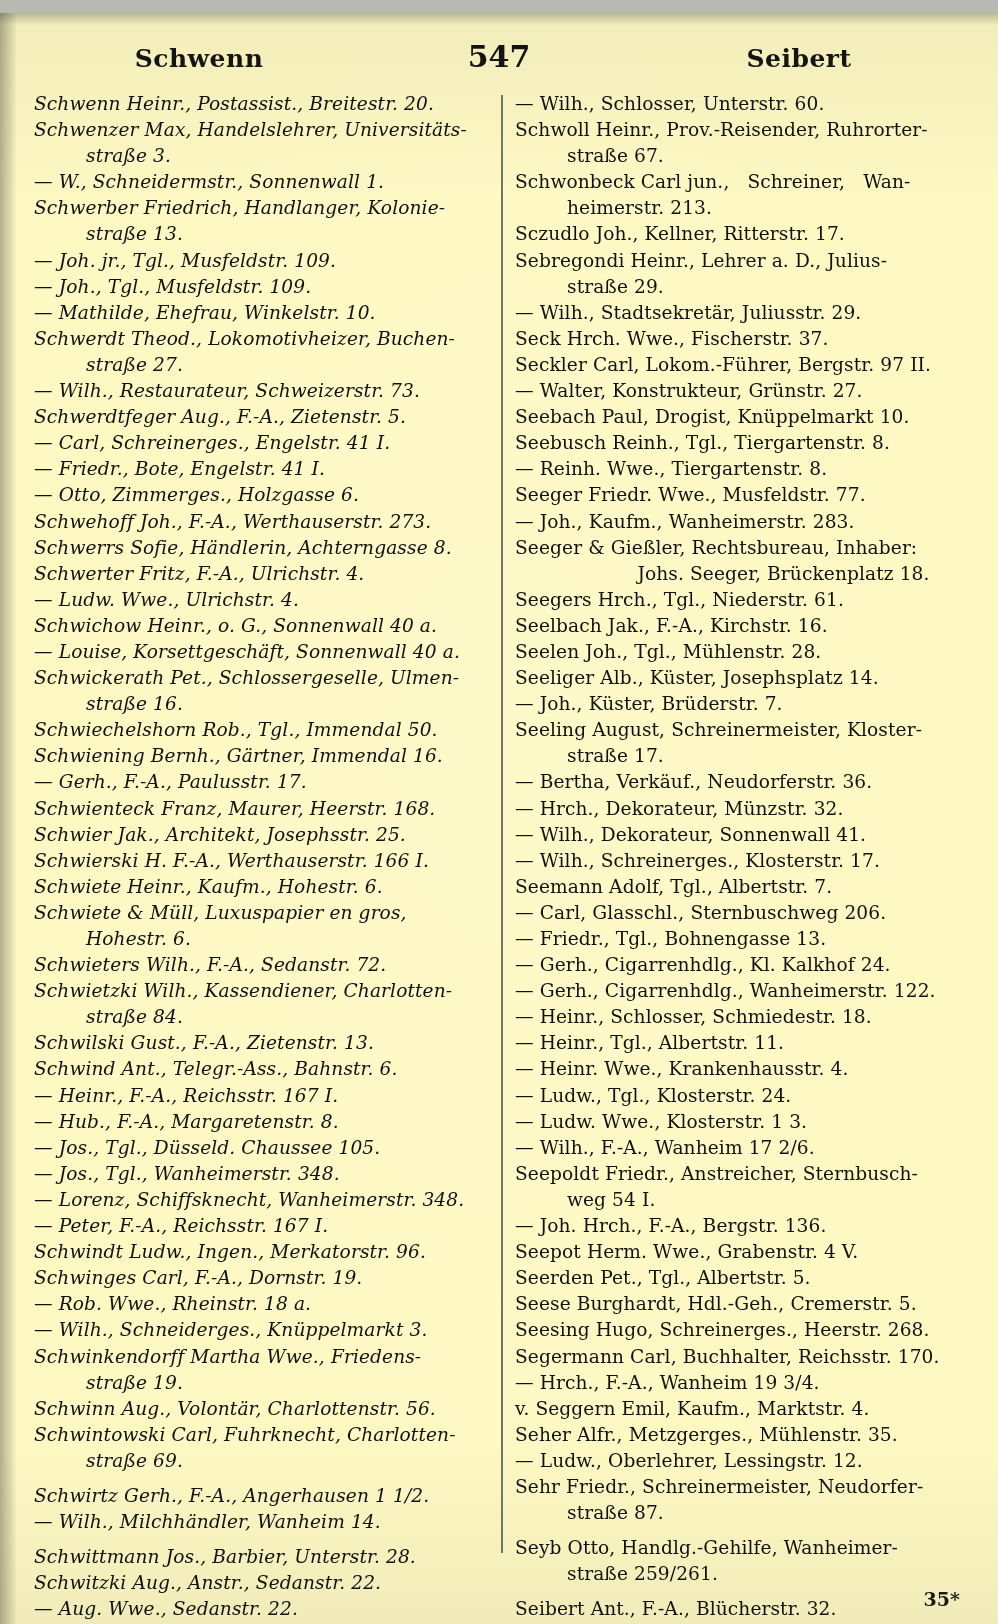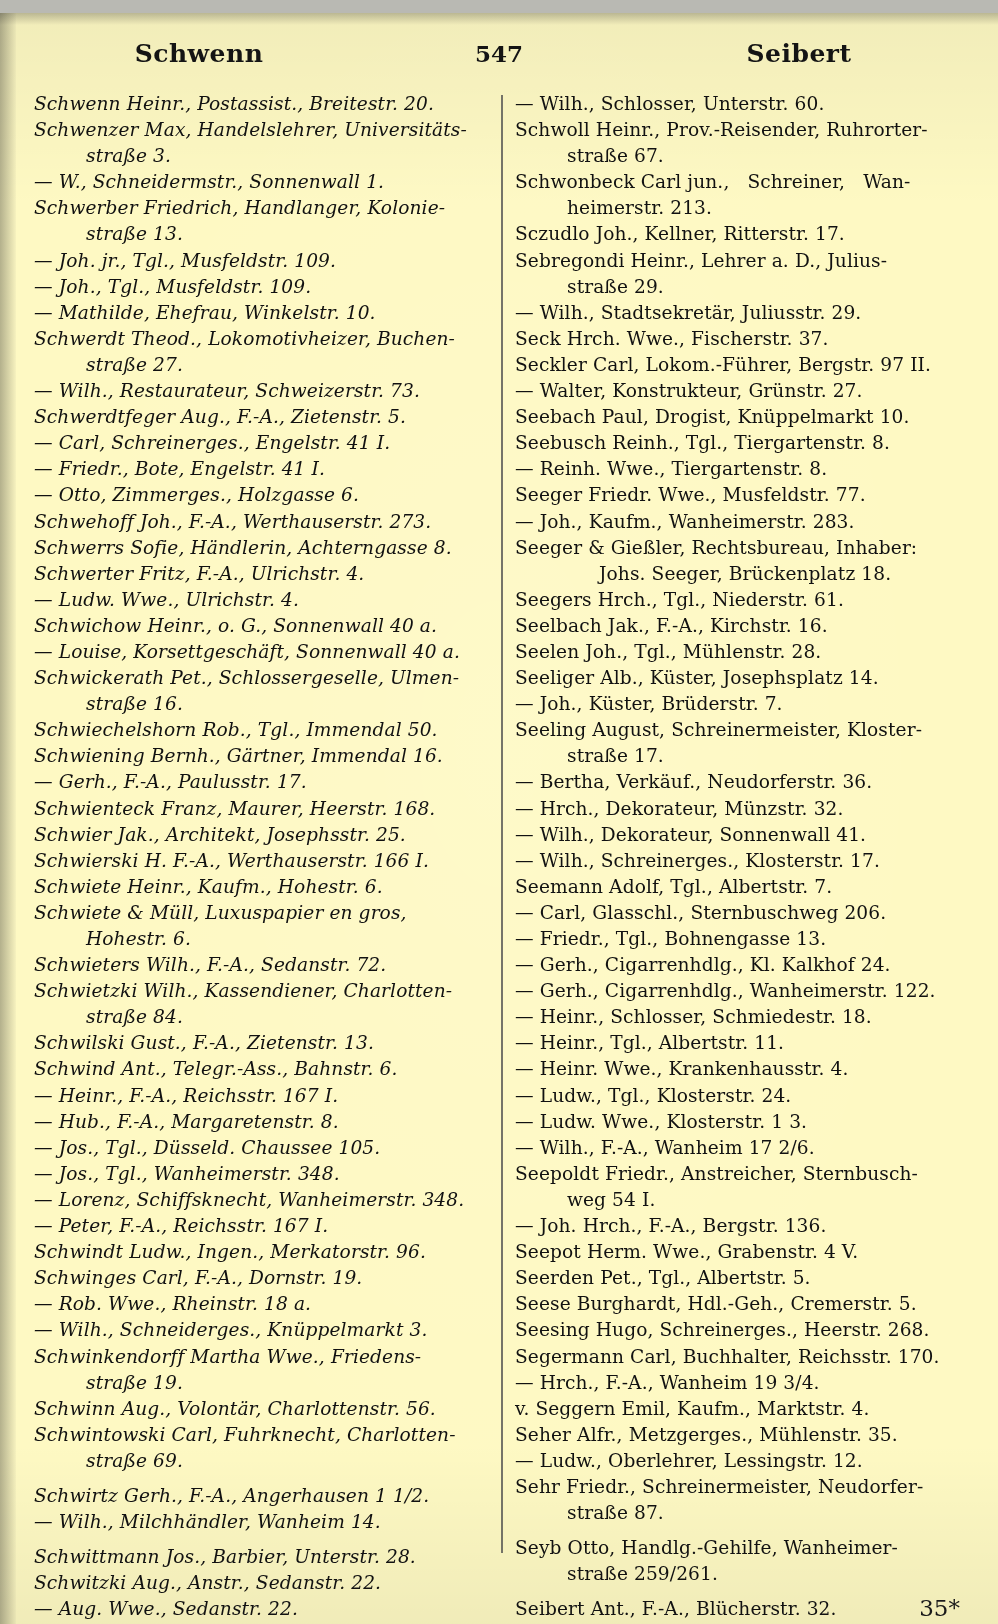--- a/index.html
+++ b/index.html
@@ -50,21 +50,21 @@
   }
   .hdr-left {
     width: 330px;
     text-align: center;
   }
   .hdr-right {
     width: 330px;
     text-align: center;
   }
   .hdr-page {
-    font-size: 23px;
+    font-size: 30px;
     font-weight: bold;
   }
   .columns {
     position: absolute;
     top: 78px;
     left: 34px;
     right: 30px;
     bottom: 60px;
     display: flex;
   }
@@ -93,23 +93,23 @@
     padding-left: 52px;
   }
   .entry.dash {
     padding-left: 24px;
     text-indent: -24px;
   }
   .gap { height: 9px; }
   .footer {
     position: absolute;
     right: 38px;
-    bottom: 16px;
-    font-size: 23px;
-    font-weight: normal;
+    bottom: 27px;
+    font-size: 19px;
+    font-weight: bold;
     color: #1a1a1a;
     font-family: "DejaVu Serif", serif;
   }
   .spine {
     position: absolute;
     left: 0;
     top: 0;
     bottom: 0;
     width: 16px;
     background: linear-gradient(90deg, rgba(40,40,38,0.35) 0%, rgba(120,120,115,0.05) 100%);
@@ -212,21 +212,21 @@
         <p class="entry dash">— Wilh., Stadtsekretär, Juliusstr. 29.</p>
         <p class="entry">Seck Hrch. Wwe., Fischerstr. 37.</p>
         <p class="entry">Seckler Carl, Lokom.-Führer, Bergstr. 97 II.</p>
         <p class="entry dash">— Walter, Konstrukteur, Grünstr. 27.</p>
         <p class="entry">Seebach Paul, Drogist, Knüppelmarkt 10.</p>
         <p class="entry">Seebusch Reinh., Tgl., Tiergartenstr. 8.</p>
         <p class="entry dash">— Reinh. Wwe., Tiergartenstr. 8.</p>
         <p class="entry">Seeger Friedr. Wwe., Musfeldstr. 77.</p>
         <p class="entry dash">— Joh., Kaufm., Wanheimerstr. 283.</p>
         <p class="entry">Seeger &amp; Gießler, Rechtsbureau, Inhaber:</p>
-        <p class="entry cont" style="padding-left: 84px;">Johs. Seeger, Brückenplatz 18.</p>
+        <p class="entry cont" style="padding-left: 84px; text-align: center;">Johs. Seeger, Brückenplatz 18.</p>
         <p class="entry">Seegers Hrch., Tgl., Niederstr. 61.</p>
         <p class="entry">Seelbach Jak., F.-A., Kirchstr. 16.</p>
         <p class="entry">Seelen Joh., Tgl., Mühlenstr. 28.</p>
         <p class="entry">Seeliger Alb., Küster, Josephsplatz 14.</p>
         <p class="entry dash">— Joh., Küster, Brüderstr. 7.</p>
         <p class="entry">Seeling August, Schreinermeister, Kloster-</p>
         <p class="entry cont">straße 17.</p>
         <p class="entry dash">— Bertha, Verkäuf., Neudorferstr. 36.</p>
         <p class="entry dash">— Hrch., Dekorateur, Münzstr. 32.</p>
         <p class="entry dash">— Wilh., Dekorateur, Sonnenwall 41.</p>

